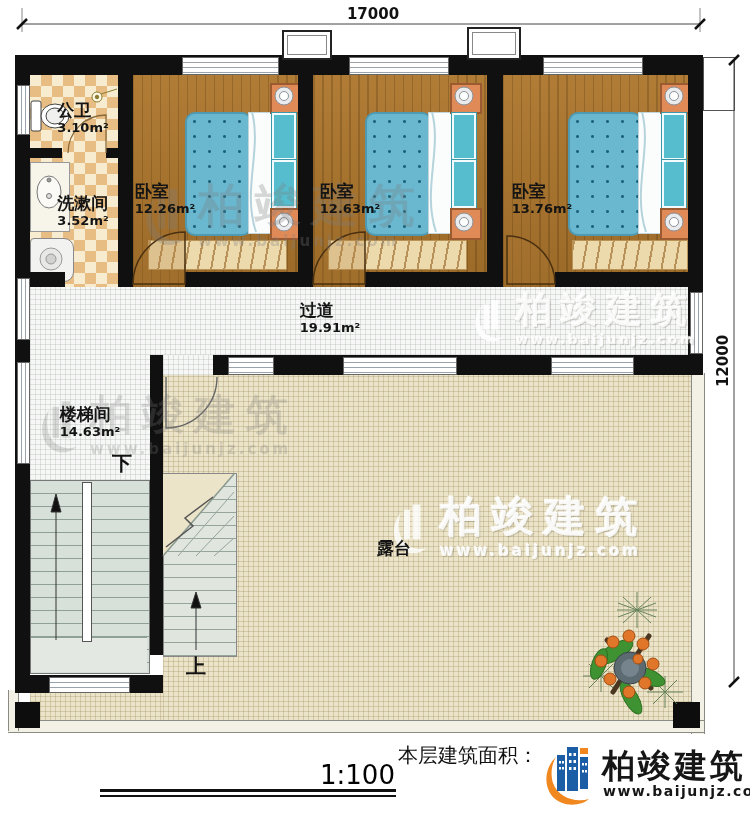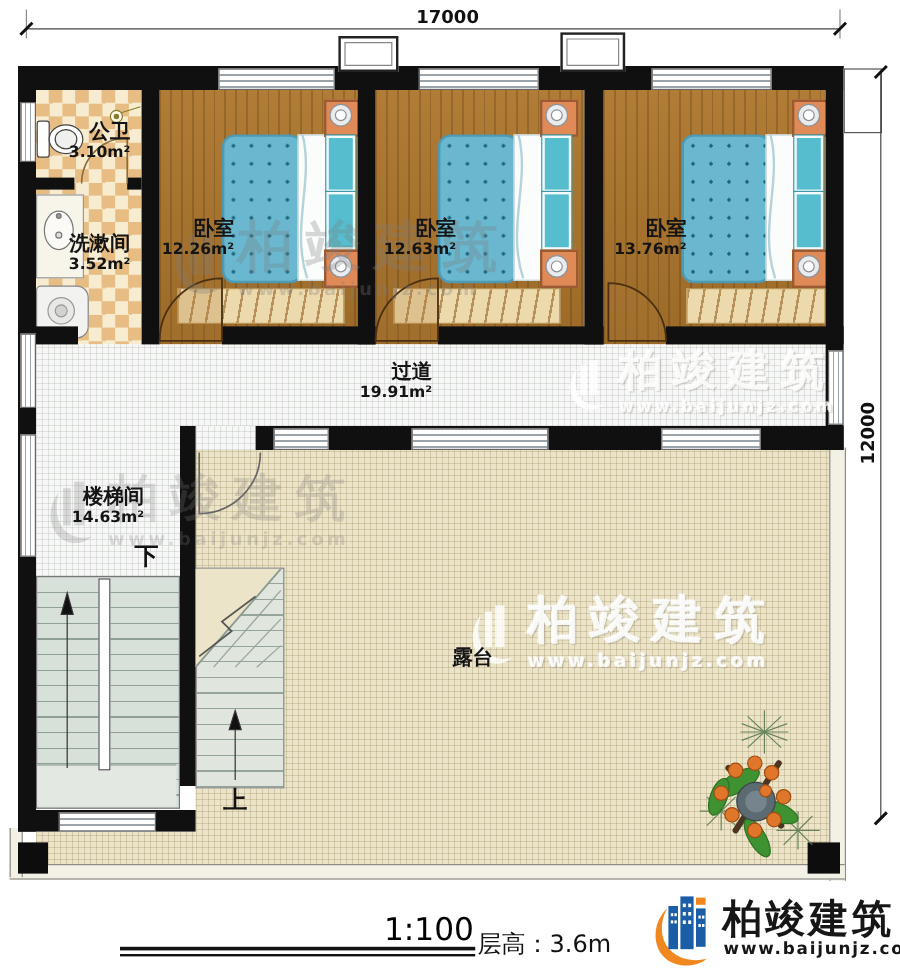--- a/index.html
+++ b/index.html
@@ -39,21 +39,21 @@
   .counter{position:absolute;background:#f7f4ea;border:1px solid #999;}
   .washer{position:absolute;background:#f2f2f0;border:1.5px solid #888;border-radius:4px 10px 10px 4px;}
   
   .stairs-left{position:absolute;background-color:#d8e0da;border:1px solid #777;
     background-image:repeating-linear-gradient(180deg,transparent 0 12px,#8fa096 12px 13px);}
   .stairs-rail{position:absolute;background:#fff;border:1px solid #555;}
   .stairs-landing{position:absolute;background:#e3e8e3;border-top:1px solid #8fa096;}
   .winder{position:absolute;background-color:#e0e5de;border:1px solid #888;
     background-image:repeating-linear-gradient(180deg,transparent 0 12px,#95a59b 12px 13px);}
   
-  .rlabel{position:absolute;transform:translateX(-50%);text-align:right;color:#141414;line-height:1.15;white-space:nowrap;}
+  .rlabel{position:absolute;transform:translateX(-50%);text-align:left;color:#141414;line-height:1.15;white-space:nowrap;}
   .rname{display:block;font-size:17px;font-weight:bold;}
   .rarea{display:block;font-size:13px;font-weight:bold;}
   .dirlabel{position:absolute;font-size:20px;font-weight:bold;color:#111;}
   .dim-text{position:absolute;font-size:15px;font-weight:bold;color:#111;text-align:center;}
   
   .wm{position:absolute;display:flex;align-items:center;gap:10px;pointer-events:none;}
   .wm-name{font-weight:bold;line-height:1;}
   .wm-url{font-weight:bold;letter-spacing:3px;font-size:15px;margin-top:4px;}
   .wm-gray{color:rgba(125,125,125,0.30);}
   .wm-white{color:rgba(255,255,255,0.85);text-shadow:1px 1px 1px rgba(90,90,70,.25),-1px -1px 1px rgba(255,255,255,.9);}
@@ -366,22 +366,22 @@
     </div>
   <div class="dirlabel" style="left:112px;top:450px;">下</div>
   <div class="dirlabel" style="left:186px;top:653px;">上</div>
 
   <div class="dim-text" style="left:338px;top:5px;width:70px;">17000</div>
   <div class="dim-text" style="left:688px;top:352px;width:70px;transform:rotate(-90deg);">12000</div>
 
   <div class="title-scale">1:100</div>
   <div class="uline" style="left:100px;top:789px;width:296px;height:3px;"></div>
   <div class="uline" style="left:100px;top:795px;width:296px;height:1.5px;"></div>
-  <div class="meta-line" style="left:398px;top:773px;">
-    <span>层高：</span><span>3.6m</span></div>
+  <div class="meta-line" style="left:398px;top:742px;">
+    <span>本层建筑面积：</span></div>
 
   <svg class="abs" style="left:540px;top:739px;" width="60" height="68" viewBox="0 0 60 68">
     <path d="M16,18 C5,28 3,46 12,57 C21,68 40,68 49,60 C34,64 18,58 13,44 C10,34 12,25 16,18 Z" fill="#f0871f"></path>
     <g fill="#1b5ea6">
       <rect x="17" y="16" width="8" height="36"></rect>
       <rect x="27" y="8" width="11" height="44"></rect>
       <rect x="40" y="18" width="8" height="32"></rect>
     </g>
     <rect x="40" y="9" width="8" height="6" fill="#f0871f"></rect>
     <g fill="#ffffff">

